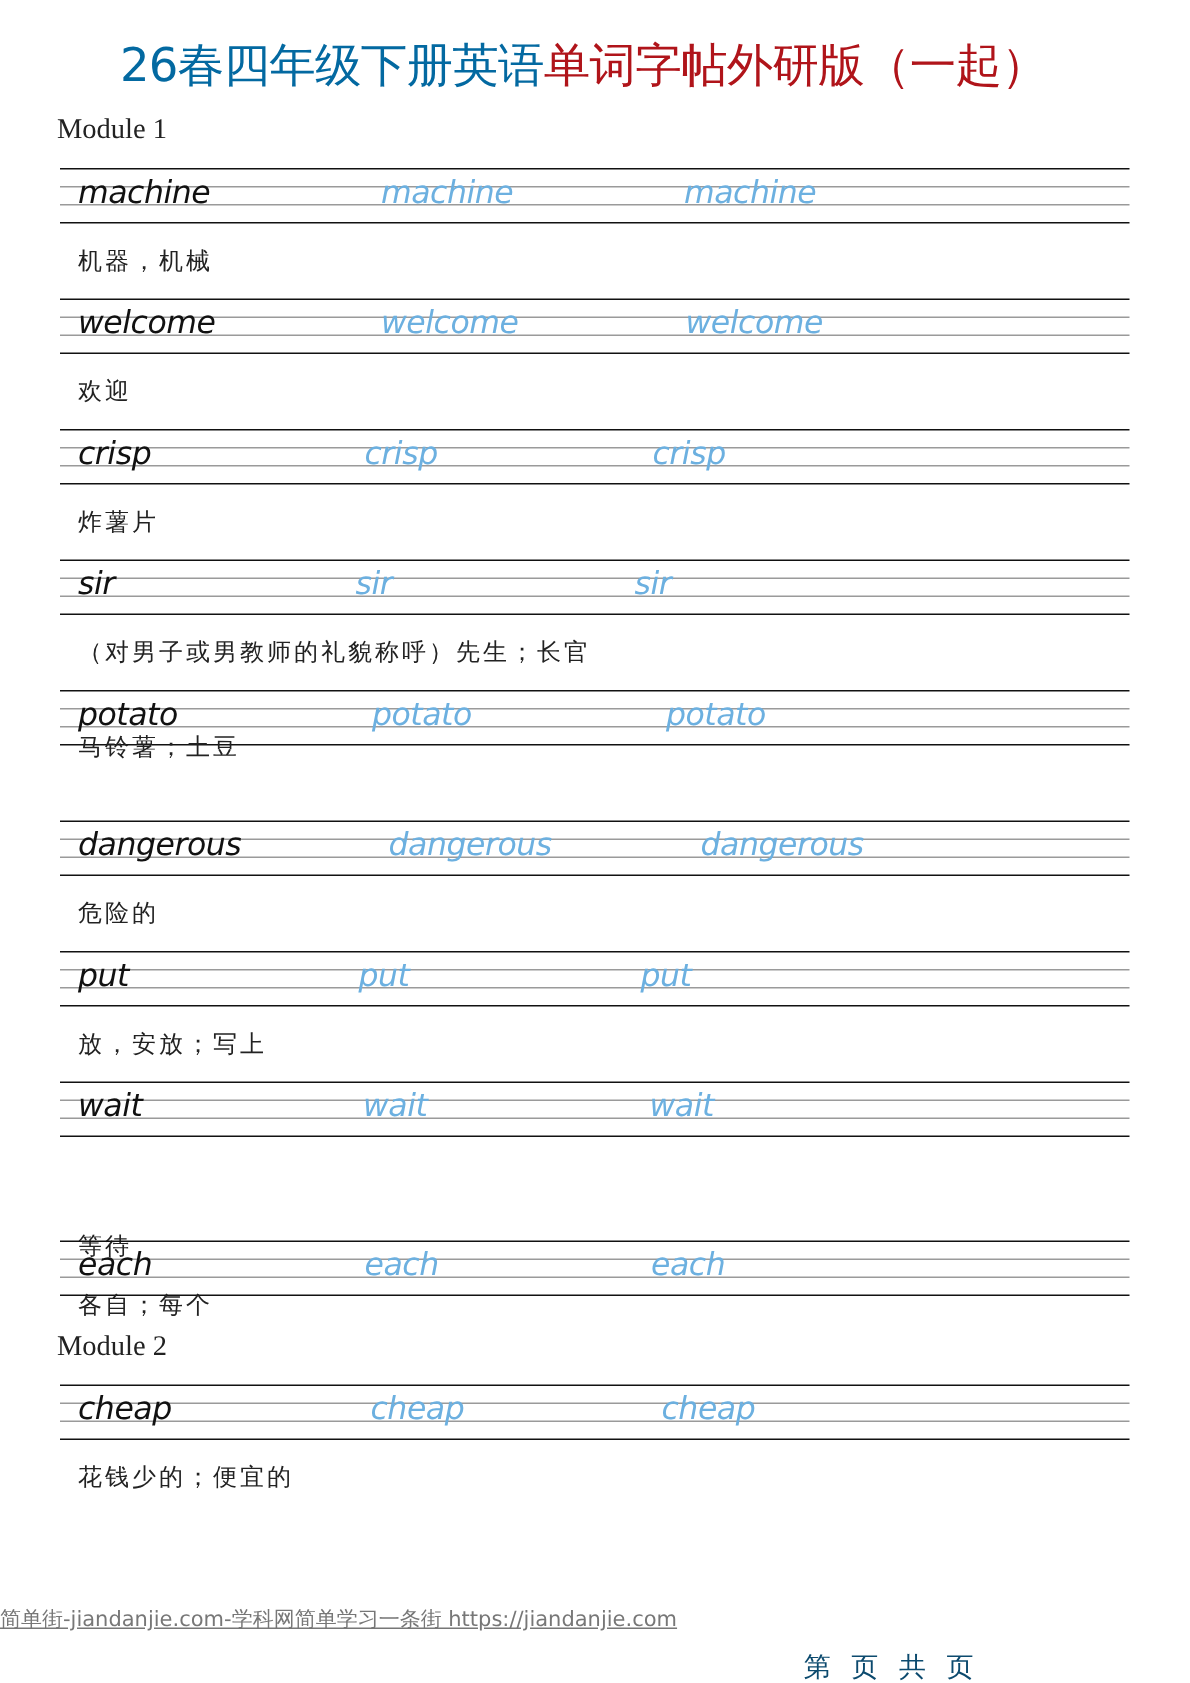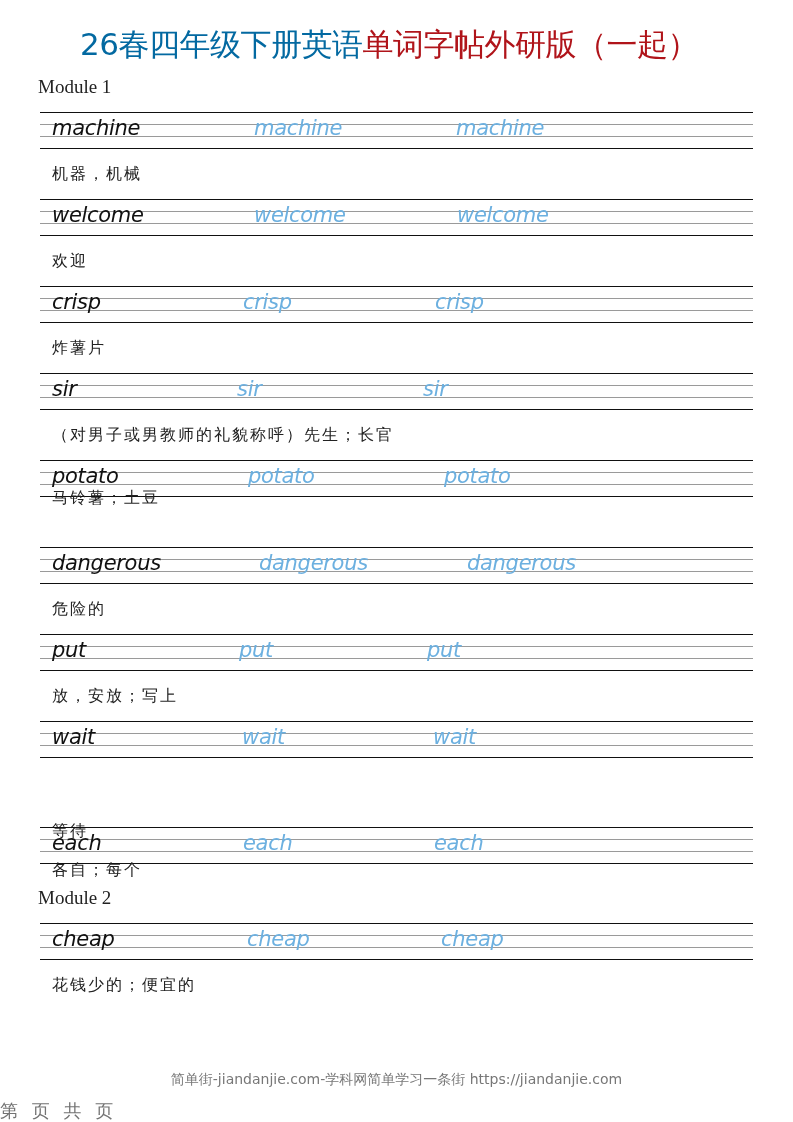--- a/index.html
+++ b/index.html
@@ -11,22 +11,22 @@
   .row { position:absolute; left:40px; width:713px; height:37px; }
   .row .ln { position:absolute; left:0; right:0; height:0; }
   .row .l1 { top:0; border-top:1.5px solid #111; }
   .row .l2 { top:12px; border-top:1px solid #9a9a9a; }
   .row .l3 { top:24px; border-top:1px solid #9a9a9a; }
   .row .l4 { top:36px; border-top:1.5px solid #111; }
   .word { position:absolute; top:3px; font-family:"DejaVu Sans", sans-serif; font-style:italic; font-size:21px; line-height:26px; white-space:nowrap; letter-spacing:-0.3px;text-align:right; }
   .word.main { color:#111; left:12px; }
   .word.copy { color:#6cb0e0; }
   .meaning { position:absolute; left:52px; font-family:"DejaVu Serif", serif; font-size:16px; color:#222; letter-spacing:2px; }
-  .footer { position:absolute; top:1071px; left:0; width:793px; text-align:center; font-size:14px; color:#777; }
-  .pageinfo { position:absolute; top:1099px; left:0; width:649px; text-align:left; font-size:18px; color:#737373; word-spacing:8px; }
+  .footer { position:absolute; top:1071px; left:0; width:793px; text-align:left; font-size:14px; color:#777;text-decoration:underline; }
+  .pageinfo { position:absolute; top:1099px; left:0; width:649px; text-align:right; font-size:18px; color:#0c4a6e; word-spacing:8px; }
 </style>
 </head>
 <body>
 
 <div class="title">
   <span class="black">26春四年级下册英语</span><span class="red">单词字帖外研版（一起）</span>
 </div>
 
 <div id="content">
     <div class="module" style="top: 76px;">Module 1</div>

